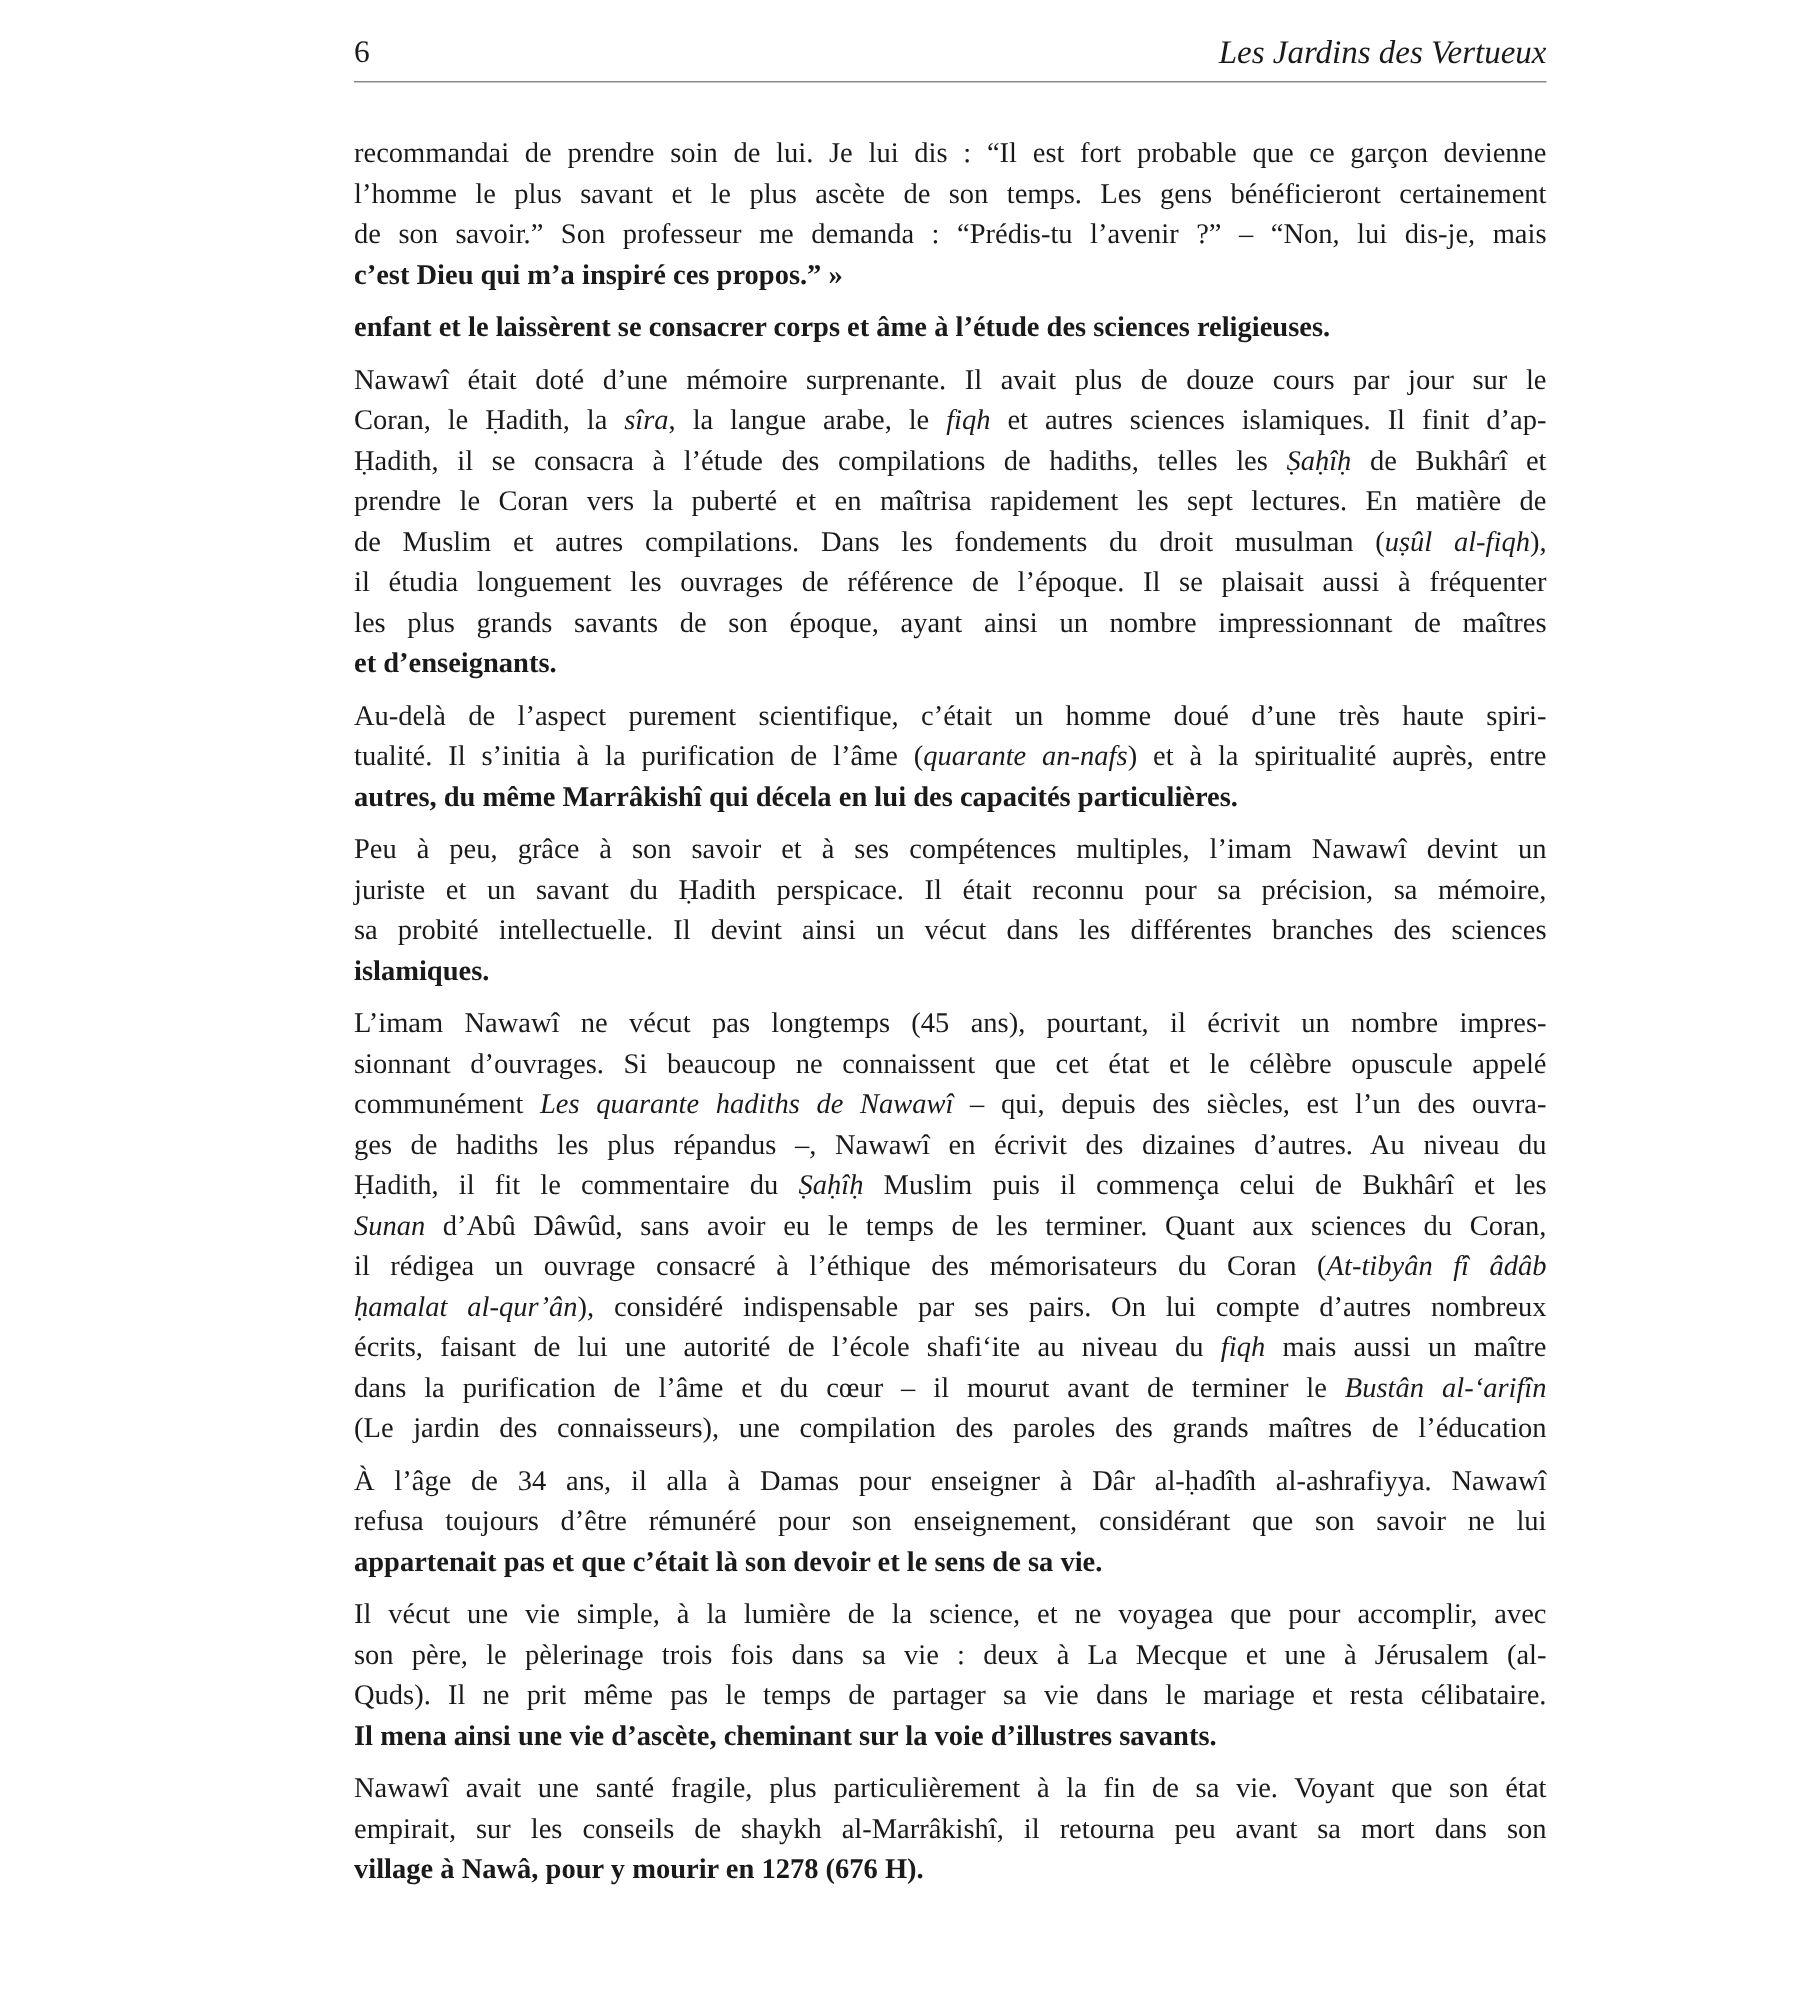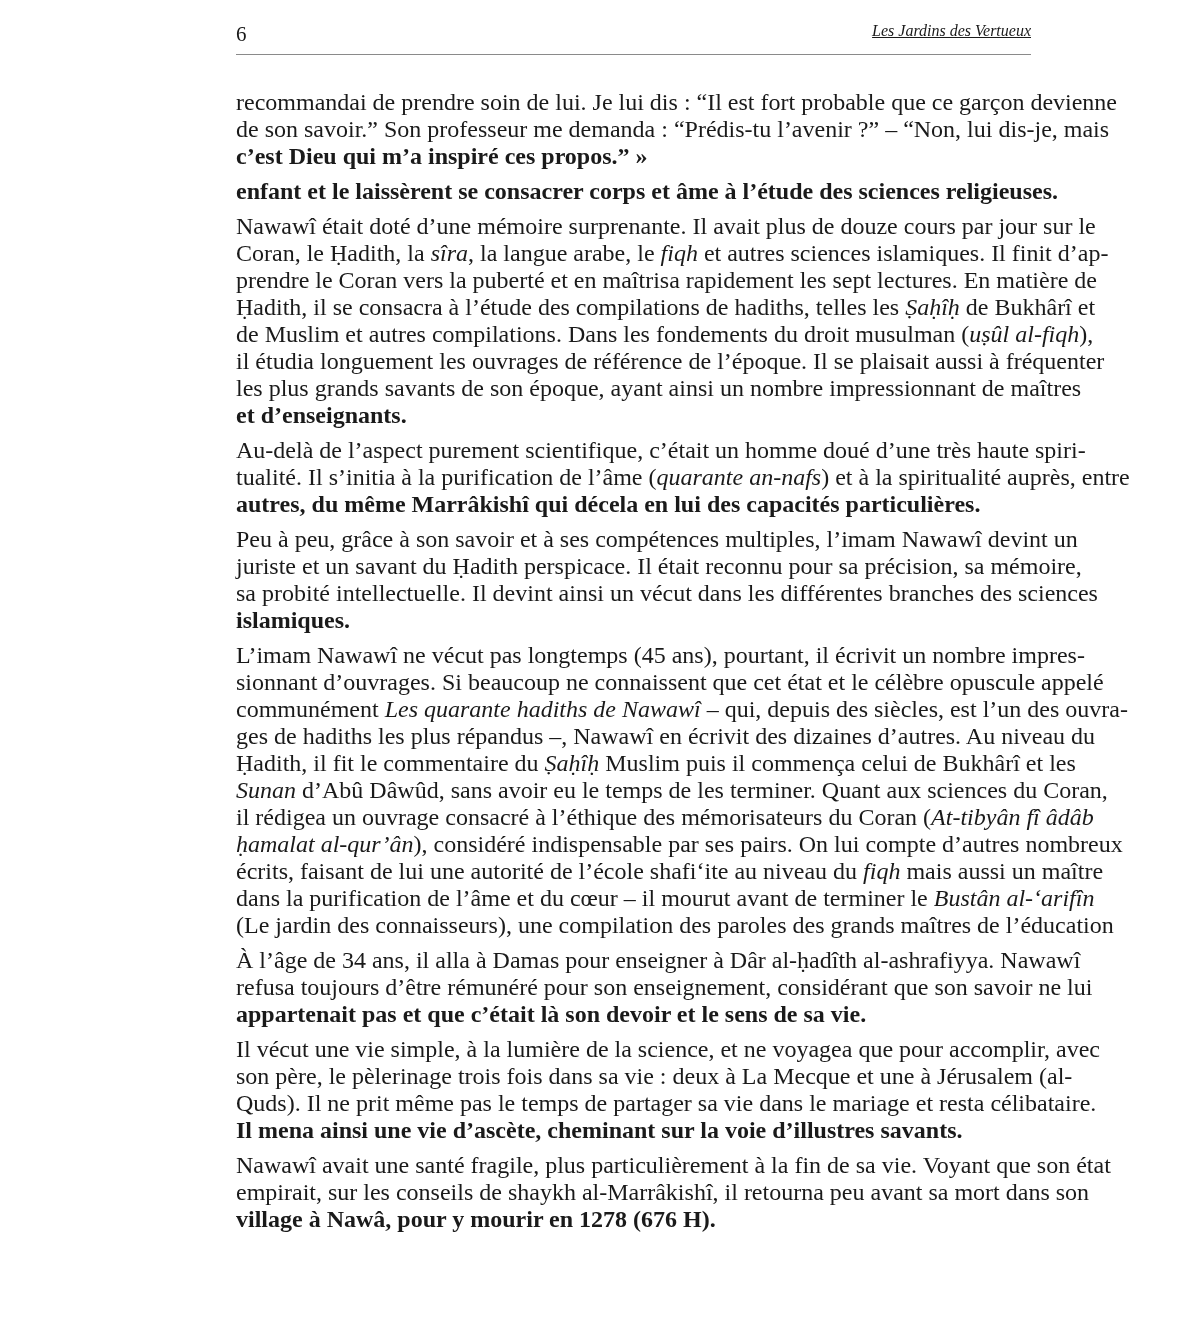--- a/index.html
+++ b/index.html
@@ -31,41 +31,40 @@
     .page-number {
       position: absolute;
       left: 0;
       top: 2px;
       font-size: 21px;
     }
     .running-title {
       position: absolute;
       right: 0;
       top: 2px;
-      font-size: 16px;
+      font-size: 22px;
       font-style: italic;
-      text-decoration: underline;
     }
     .header-rule {
       position: absolute;
       left: 0;
       top: 54px;
       width: 795px;
       height: 0;
       border-top: 1px solid #8a8a8a;
     }
     .body {
       position: absolute;
       left: 0;
       top: 89px;
       width: 795px;
     }
     .para {
       margin: 0 0 8px 0;
-      font-size: 24px;
+      font-size: 19px;
       line-height: 27px;
     }
     .line {
       display: block;
       white-space: nowrap;
       text-align-last: justify;
       text-align: justify;
     }
     .line.last {
       text-align-last: left;
@@ -79,31 +78,32 @@
 <div class="page">
   <div class="header">
     <span class="page-number">6</span>
     <span class="running-title">Les Jardins des Vertueux</span>
   </div>
   <div class="header-rule"></div>
 
   <div class="body" id="body">
       <p class="para">
         <span class="line">recommandai de prendre soin de lui. Je lui dis : “Il est fort probable que ce garçon devienne</span>
+        <span class="line">l’homme le plus savant et le plus ascète de son temps. Les gens bénéficieront certainement</span>
         <span class="line">de son savoir.” Son professeur me demanda : “Prédis-tu l’avenir ?” – “Non, lui dis-je, mais</span>
         <span class="line last">c’est Dieu qui m’a inspiré ces propos.” »</span>
       </p>
       <p class="para">
         <span class="line last">enfant et le laissèrent se consacrer corps et âme à l’étude des sciences religieuses.</span>
       </p>
       <p class="para">
         <span class="line">Nawawî était doté d’une mémoire surprenante. Il avait plus de douze cours par jour sur le</span>
         <span class="line">Coran, le Ḥadith, la <i>sîra</i>, la langue arabe, le <i>fiqh</i> et autres sciences islamiques. Il finit d’ap-</span>
+        <span class="line">Ḥadith, il se consacra à l’étude des compilations de hadiths, telles les <i>Ṣaḥîḥ</i> de Bukhârî et</span>
         <span class="line">prendre le Coran vers la puberté et en maîtrisa rapidement les sept lectures. En matière de</span>
-        <span class="line">Ḥadith, il se consacra à l’étude des compilations de hadiths, telles les <i>Ṣaḥîḥ</i> de Bukhârî et</span>
         <span class="line">de Muslim et autres compilations. Dans les fondements du droit musulman (<i>uṣûl al-fiqh</i>),</span>
         <span class="line">il étudia longuement les ouvrages de référence de l’époque. Il se plaisait aussi à fréquenter</span>
         <span class="line">les plus grands savants de son époque, ayant ainsi un nombre impressionnant de maîtres</span>
         <span class="line last">et d’enseignants.</span>
       </p>
       <p class="para">
         <span class="line">Au-delà de l’aspect purement scientifique, c’était un homme doué d’une très haute spiri-</span>
         <span class="line">tualité. Il s’initia à la purification de l’âme (<i>quarante an-nafs</i>) et à la spiritualité auprès, entre</span>
         <span class="line last">autres, du même Marrâkishî qui décela en lui des capacités particulières.</span>
       </p>

